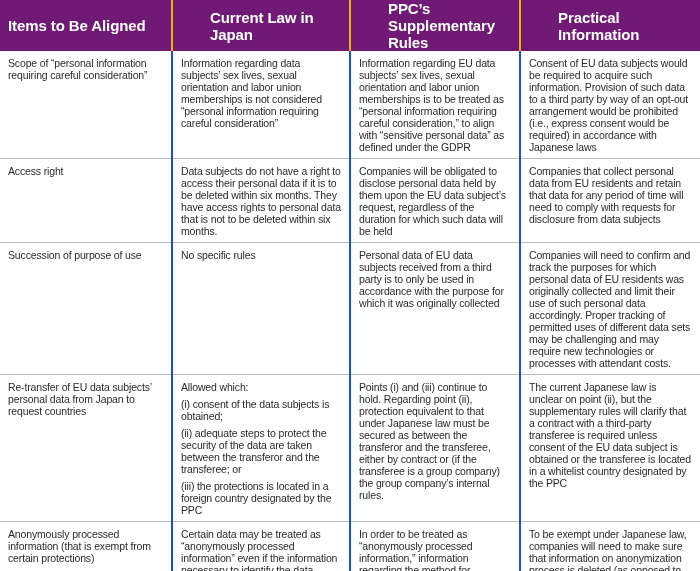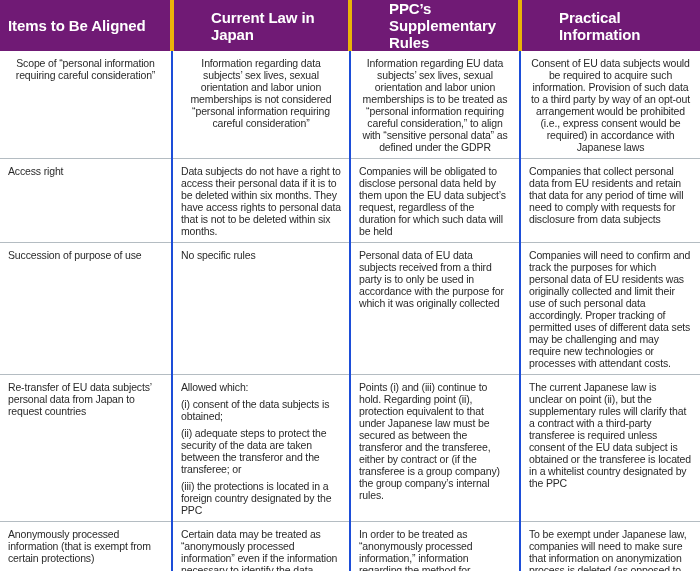--- a/index.html
+++ b/index.html
@@ -22,42 +22,42 @@
     font-size: 15px;
     font-weight: bold;
     text-align: left;
     vertical-align: middle;
     height: 25px;
     padding: 0 8px;
     box-sizing: border-box;
     letter-spacing: -0.1px;
   }
   table.align-table th + th {
-    border-left: 4px solid #eab308;
+    border-left: 2px solid #eab308;
     padding-left: 37px;
   }
   table.align-table td {
     font-size: 10.5px;
     line-height: 12px;
     letter-spacing: -0.15px;
     color: #2a2a2a;
     vertical-align: top;
     text-align: left;
     padding: 6px 8px 5px 8px;
     box-sizing: border-box;
     border-bottom: 1px solid #b4bcc2;
     background: #ffffff;
     white-space: pre-line;
     word-wrap: break-word;
   }
   table.align-table td + td {
     border-left: 2px solid #1d4ed8;
     margin-left: 43px;
   }
-  tr.row-1 td { height: 97px; text-align: center; }
+  tr.row-1 td { height: 97px; }
   tr.row-2 td { height: 81px; }
   tr.row-3 td { height: 132px; padding-left: 8px; }
   tr.row-4 td { height: 143px; }
   tr.row-5 td { height: 87px; }
   .para + .para { margin-top: 5px; }
 </style>
 </head>
 <body>
 
 <table class="align-table">

